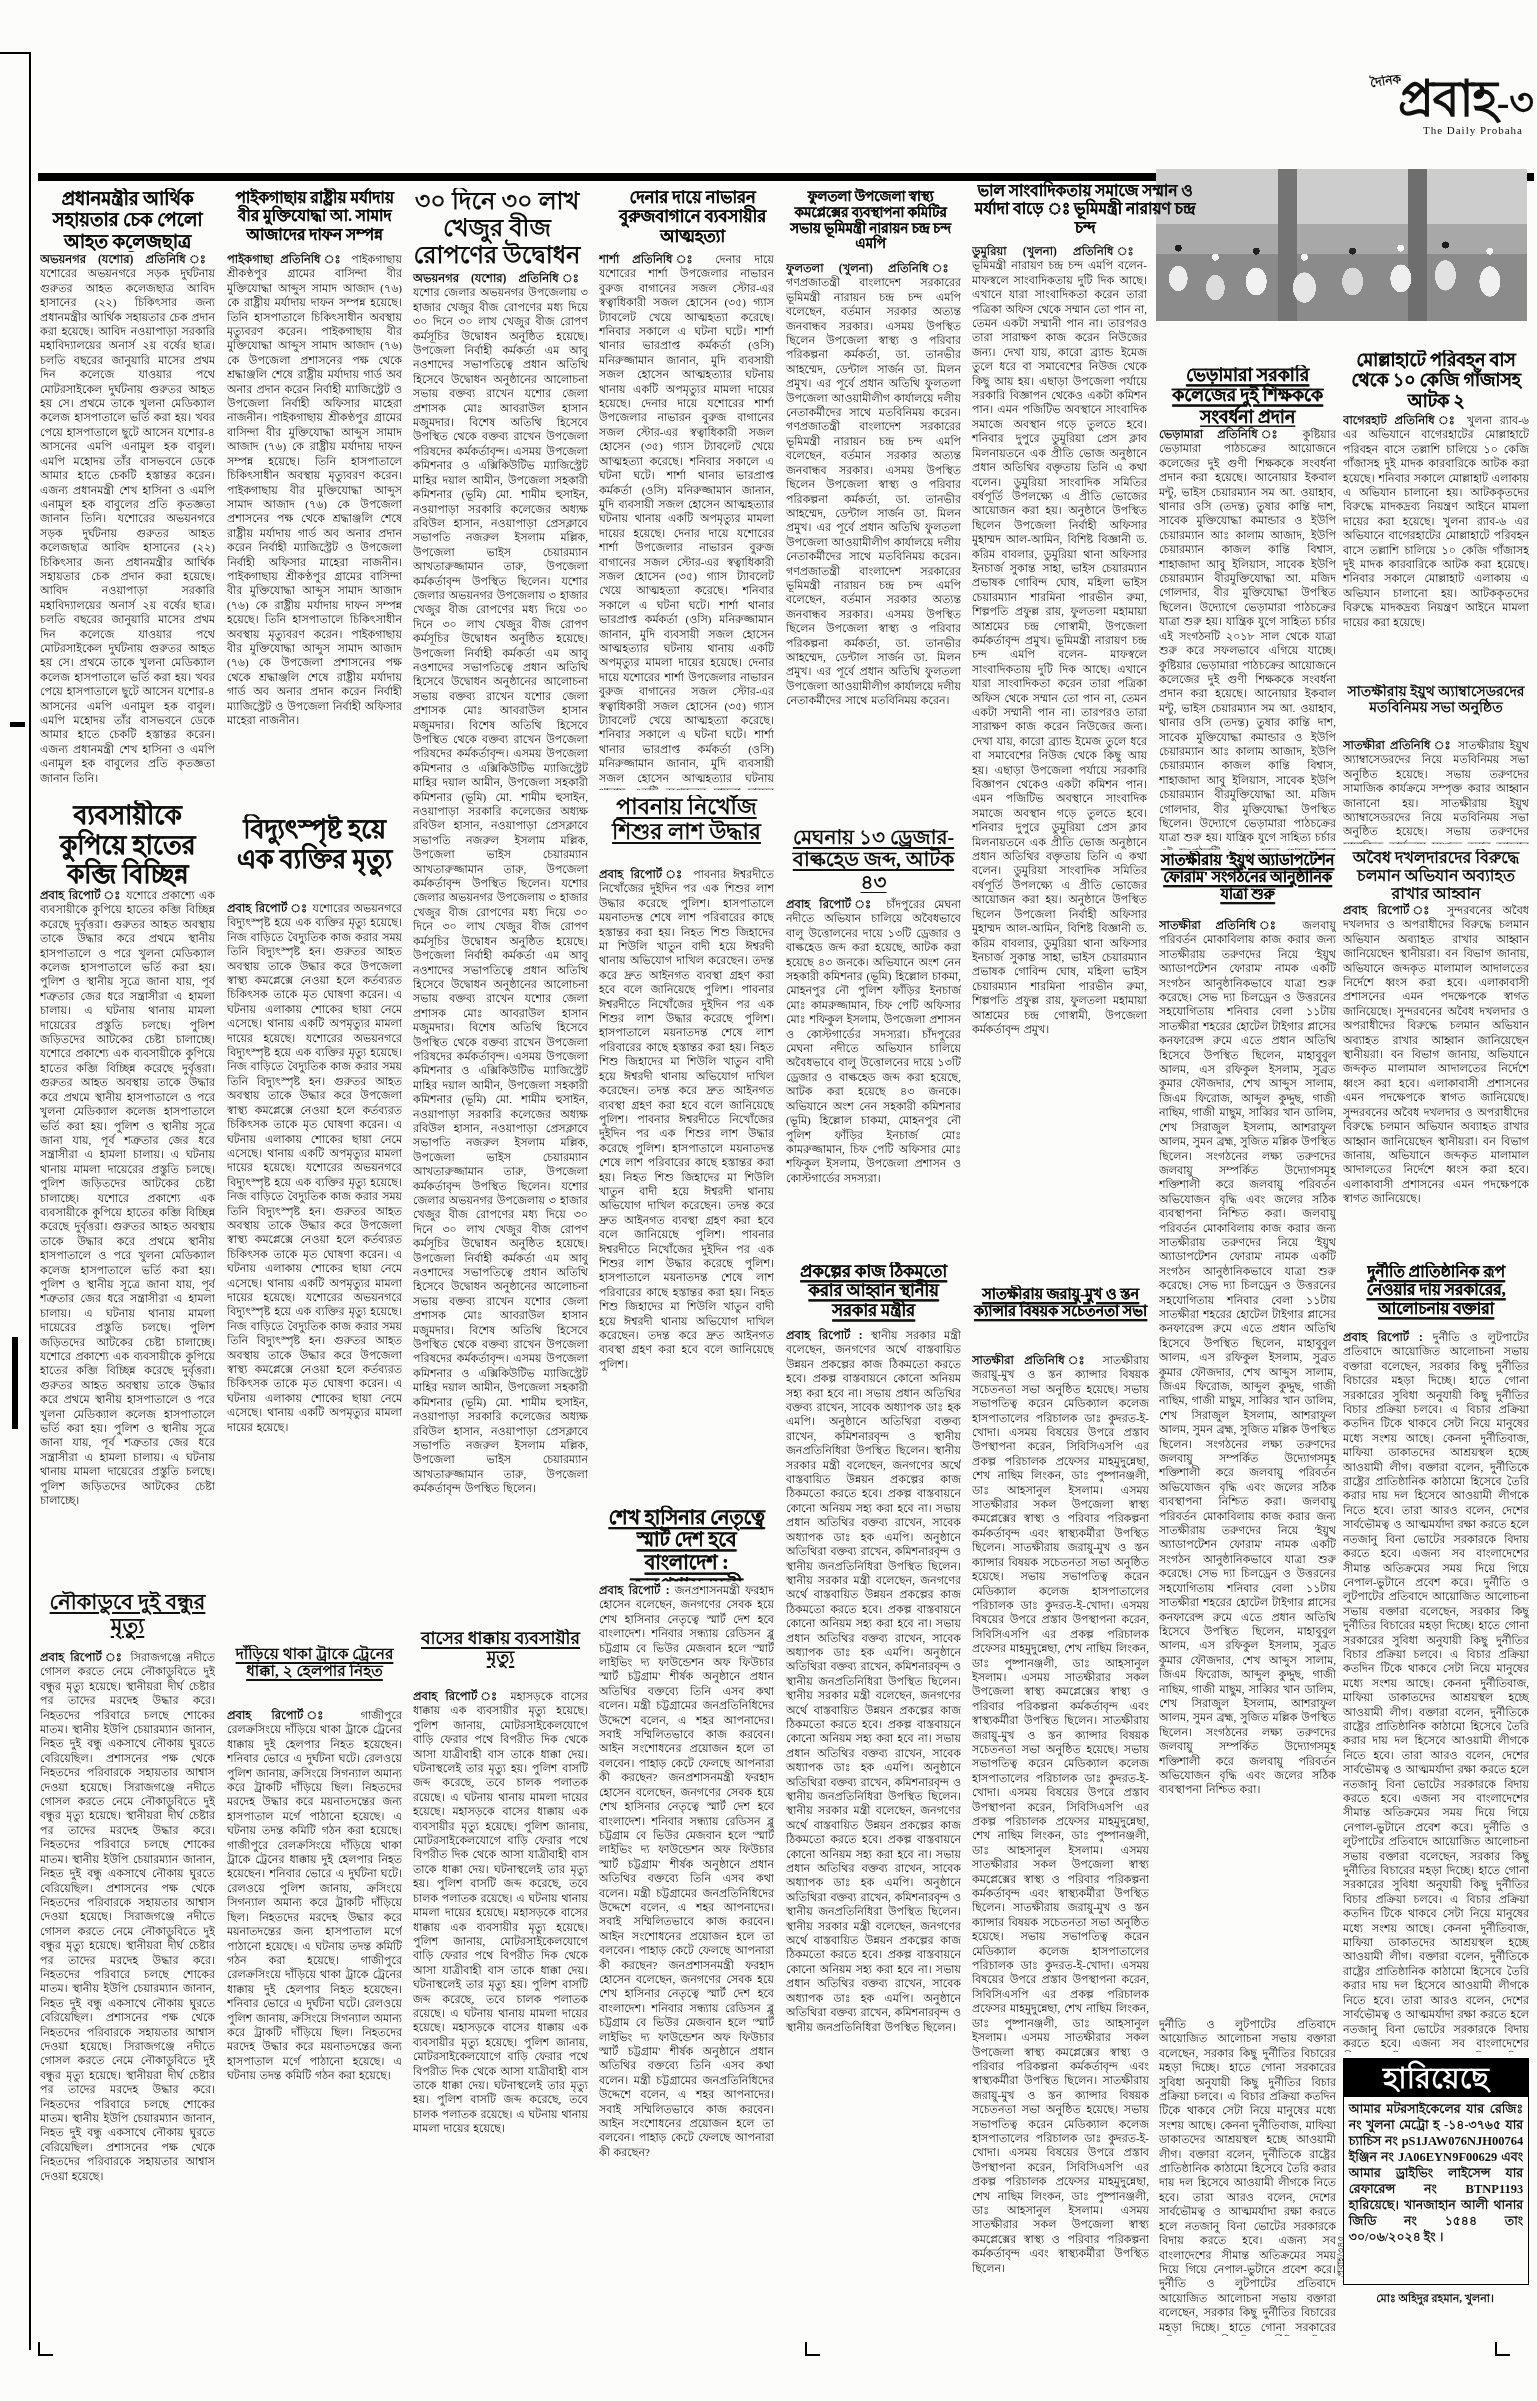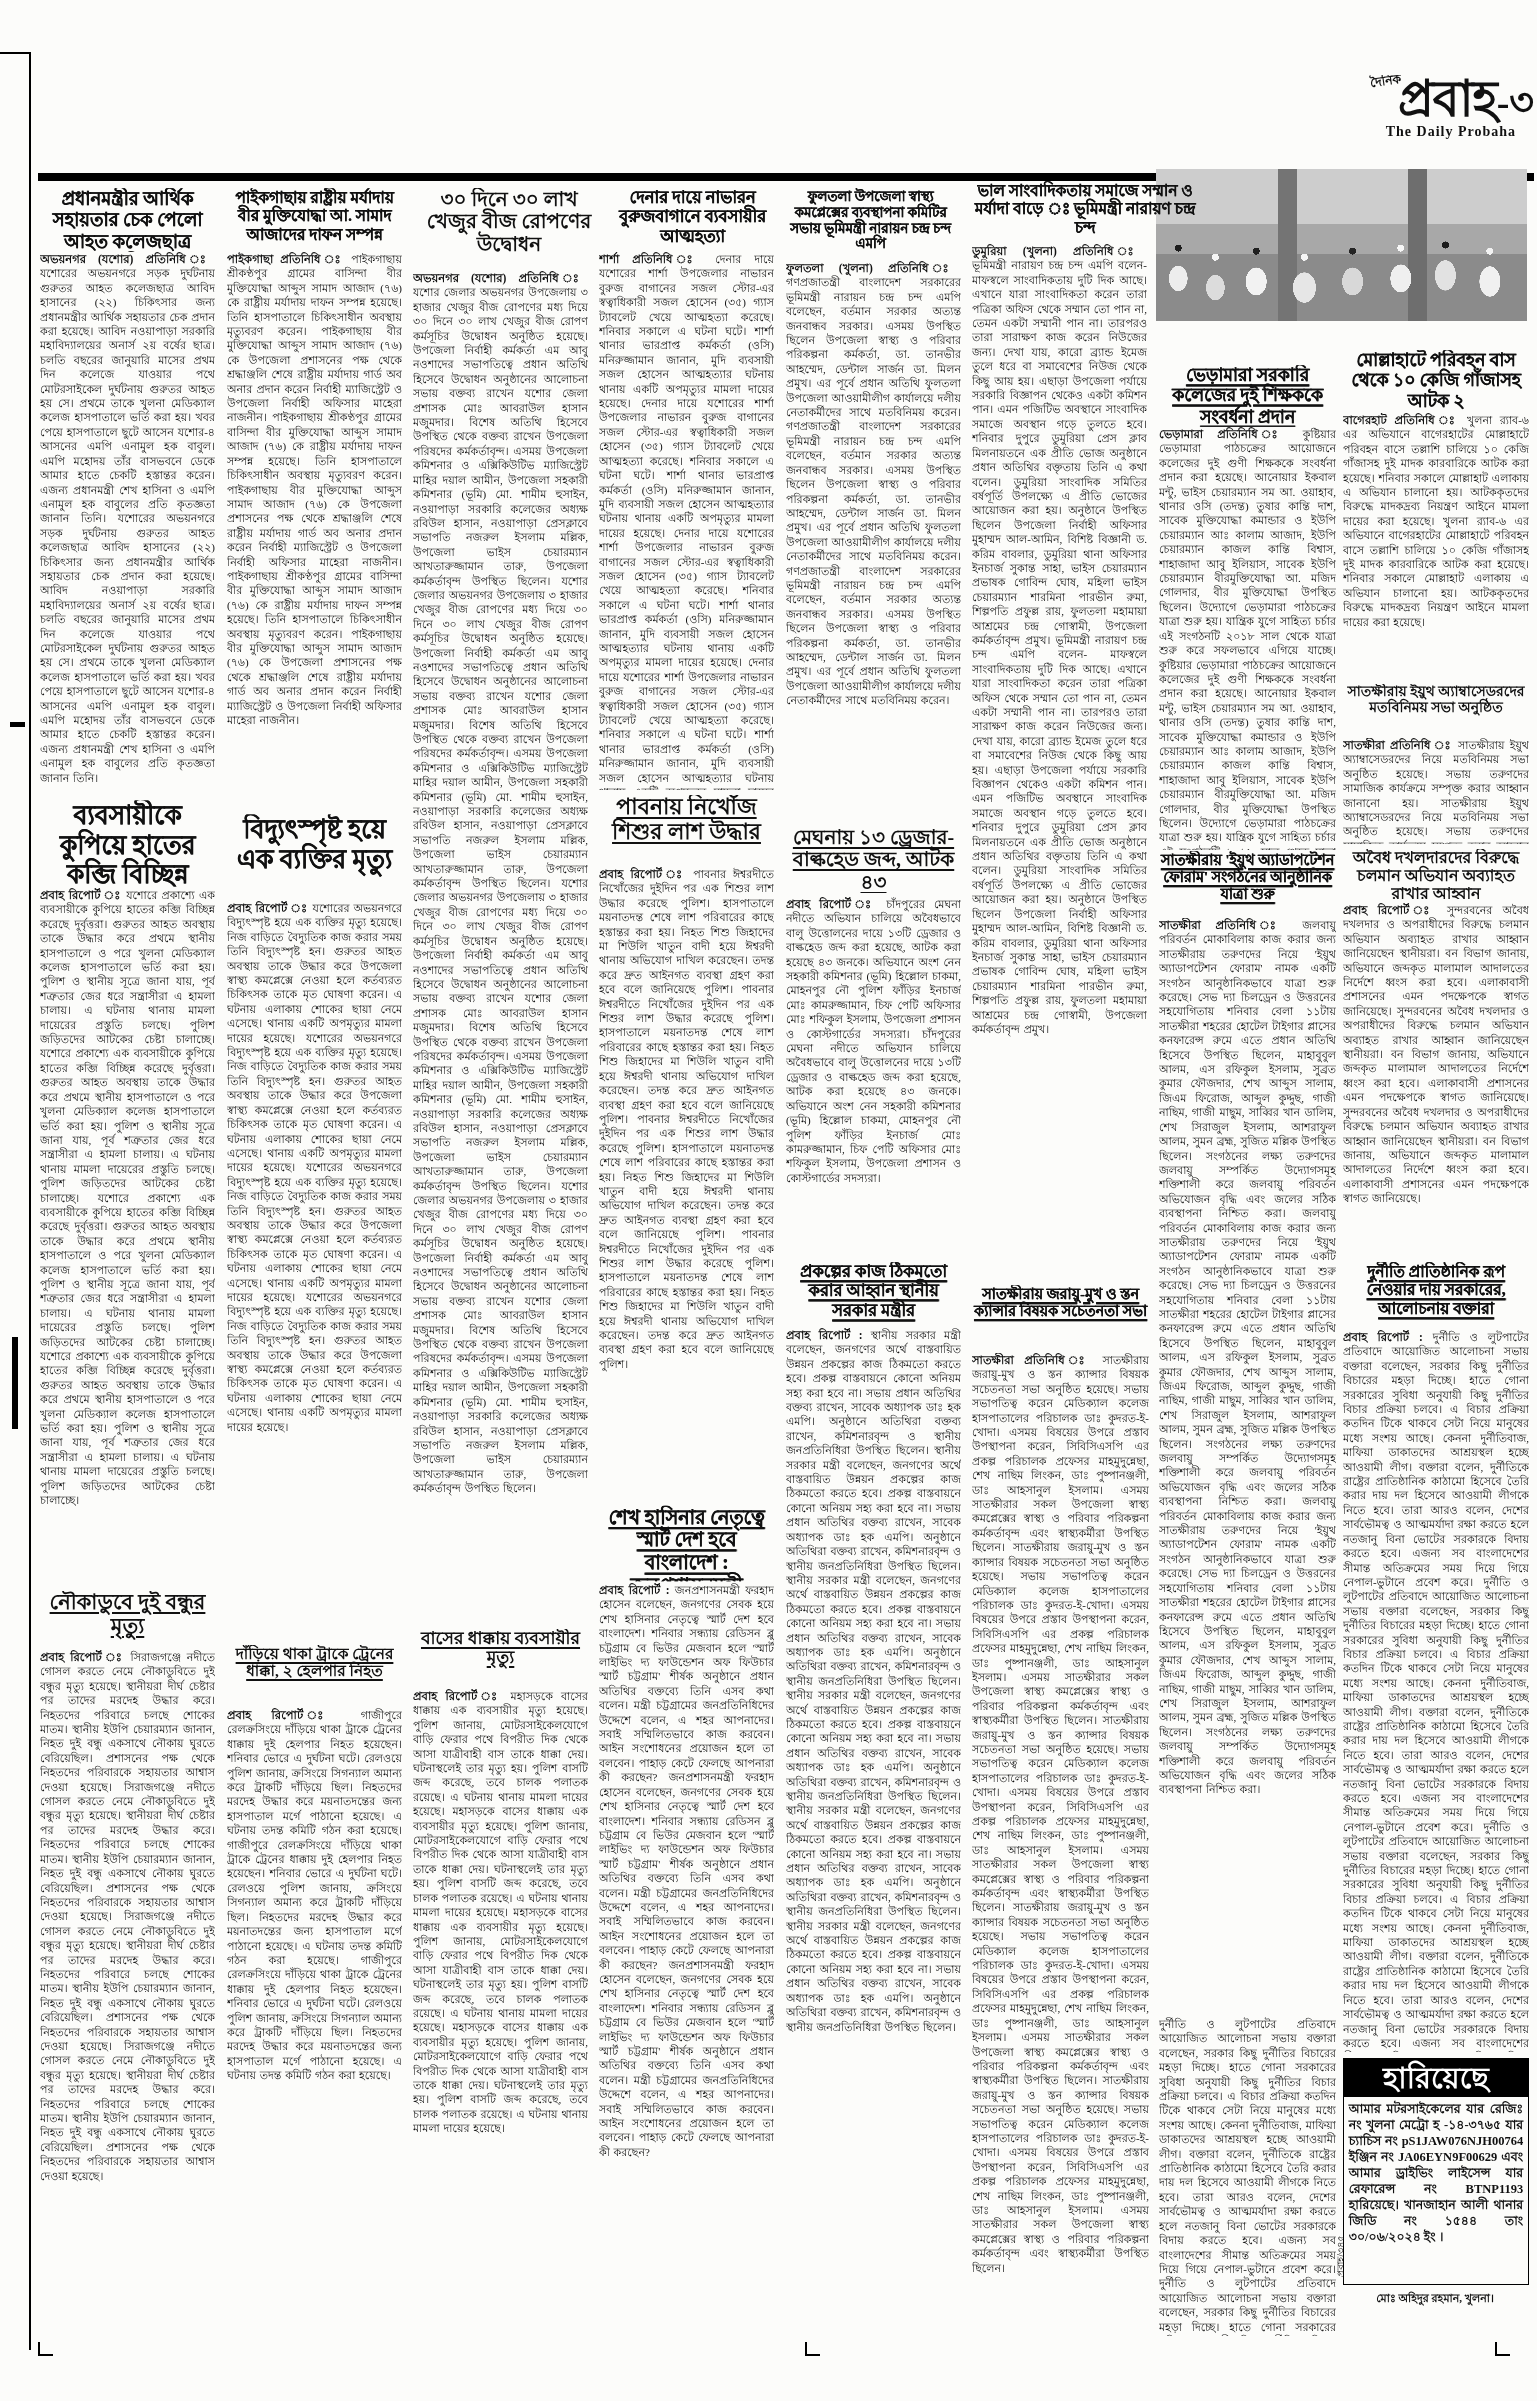--- a/index.html
+++ b/index.html
@@ -5,21 +5,21 @@
   html,body{margin:0;padding:0;background:#e8e8e4;}
   .page{position:relative;width:1537px;height:2402px;background:#fcfcfa;color:#111;
         font-family:"Liberation Serif","DejaVu Serif",serif;overflow:hidden;}
   .abs{position:absolute;overflow:hidden;}
   .dateline{font-size:20px;font-weight:bold;letter-spacing:0.5px;}
   .rule{background:#000;}
   .masthead{text-align:right;line-height:1;}
   .m-daily{display:inline-block;font-size:12.5px;font-weight:900;transform:rotate(-8deg);margin-right:-3.8px;vertical-align:top;}
   .m-title{font-size:48px;font-weight:900;letter-spacing:-1px;transform:scaleY(1.05);display:inline-block;}
   .m-page{font-size:38px;font-weight:900;display:inline-block;}
-  .m-tag{font-size:14px;font-weight:bold;letter-spacing:1px;margin-top:1.9px;margin-right:18px;}
+  .m-tag{font-size:11px;font-weight:normal;letter-spacing:1px;margin-top:1.9px;margin-right:11px;}
   .hl{font-weight:900;text-align:center;line-height:1.12;margin:0;
       font-family:"Liberation Serif","DejaVu Serif",serif;}
   .brush{transform:scaleY(1.06);text-shadow:0.4px 0 currentColor;}
   .u{text-decoration:underline;text-decoration-thickness:1.9px;text-underline-offset:2.9px;}
   .bd{font-size:11px;line-height:14.4px;text-align:justify;word-spacing:1px;}
   .byline{font-weight:bold;font-size:11.5px;}
   .photo{background-color:#9a9a9a;
     background-image:
       radial-gradient(15.4px 21px at 6% 72%,#ededed 60%,transparent 61%),
       radial-gradient(15.4px 21px at 16% 78%,#dcdcdc 60%,transparent 61%),
@@ -62,21 +62,21 @@
   <div class="abs masthead" style="left:1278px;top:75px;width:256px;height:96px">
     <span class="m-daily">দৈনিক</span><span class="m-title">প্রবাহ</span><span class="m-page">-৩</span>
     <div class="m-tag">The Daily Probaha</div>
   </div>
   <div class="abs rule" style="left:38px;top:173px;width:1496px;height:7.7px"></div>
 
   <div class="abs photo" style="left:1156px;top:169px;width:371px;height:152px"></div>
 
   <h2 class="abs hl brush" style="left:40px;top:190px;width:175px;height:60px;font-size:18px">প্রধানমন্ত্রীর আর্থিক সহায়তার চেক পেলো আহত কলেজছাত্র আবিদ</h2>
   <h2 class="abs hl brush" style="left:227px;top:190px;width:175px;height:60px;font-size:15.4px">পাইকগাছায় রাষ্ট্রীয় মর্যাদায় বীর মুক্তিযোদ্ধা আ. সামাদ আজাদের দাফন সম্পন্ন</h2>
-  <h2 class="abs hl" style="left:413px;top:188px;width:192px;height:77px;font-size:20px">৩০ দিনে ৩০ লাখ খেজুর বীজ রোপণের উদ্বোধন</h2>
+  <h2 class="abs hl" style="left:401px;top:188px;width:192px;height:77px;font-size:24px">৩০ দিনে ৩০ লাখ খেজুর বীজ রোপণের উদ্বোধন</h2>
   <h2 class="abs hl brush" style="left:612px;top:190px;width:161px;height:60px;font-size:16.3px">দেনার দায়ে নাভারন বুরুজবাগানে ব্যবসায়ীর আত্মহত্যা</h2>
   <h2 class="abs hl brush" style="left:781px;top:190px;width:179px;height:67px;font-size:13.4px">ফুলতলা উপজেলা স্বাস্থ্য কমপ্লেক্সের ব্যবস্থাপনা কমিটির সভায় ভূমিমন্ত্রী নারায়ন চন্দ্র চন্দ এমপি</h2>
   <h2 class="abs hl brush" style="left:965px;top:183px;width:240px;height:58px;font-size:15.4px">ভাল সাংবাদিকতায় সমাজে সম্মান ও মর্যাদা বাড়ে ঃ ভূমিমন্ত্রী নারায়ণ চন্দ্র চন্দ</h2>
   <h2 class="abs hl brush u" style="left:1159px;top:367px;width:177px;height:58px;font-size:17.3px">ভেড়ামারা সরকারি কলেজের দুই শিক্ষককে সংবর্ধনা প্রদান</h2>
   <h2 class="abs hl brush" style="left:1343px;top:352px;width:186px;height:60px;font-size:17.3px">মোল্লাহাটে পরিবহন বাস থেকে ১০ কেজি গাঁজাসহ আটক ২</h2>
   <h2 class="abs hl brush" style="left:40px;top:803px;width:175px;height:81px;font-size:25px">ব্যবসায়ীকে কুপিয়ে হাতের কব্জি বিচ্ছিন্ন</h2>
   <h2 class="abs hl brush" style="left:227px;top:817px;width:175px;height:81px;font-size:25px">বিদ্যুৎস্পৃষ্ট হয়ে এক ব্যক্তির মৃত্যু</h2>
   <h2 class="abs hl u" style="left:599px;top:795px;width:175px;height:67px;font-size:22px">পাবনায় নিখোঁজ শিশুর লাশ উদ্ধার</h2>
   <h2 class="abs hl u" style="left:786px;top:826px;width:175px;height:67px;font-size:20px">মেঘনায় ১৩ ড্রেজার- বাল্কহেড জব্দ, আটক ৪৩</h2>
   <h2 class="abs hl brush u" style="left:599px;top:1508px;width:175px;height:71px;font-size:19px">শেখ হাসিনার নেতৃত্বে স্মার্ট দেশ হবে বাংলাদেশ : জনপ্রশাসনমন্ত্রী</h2>

